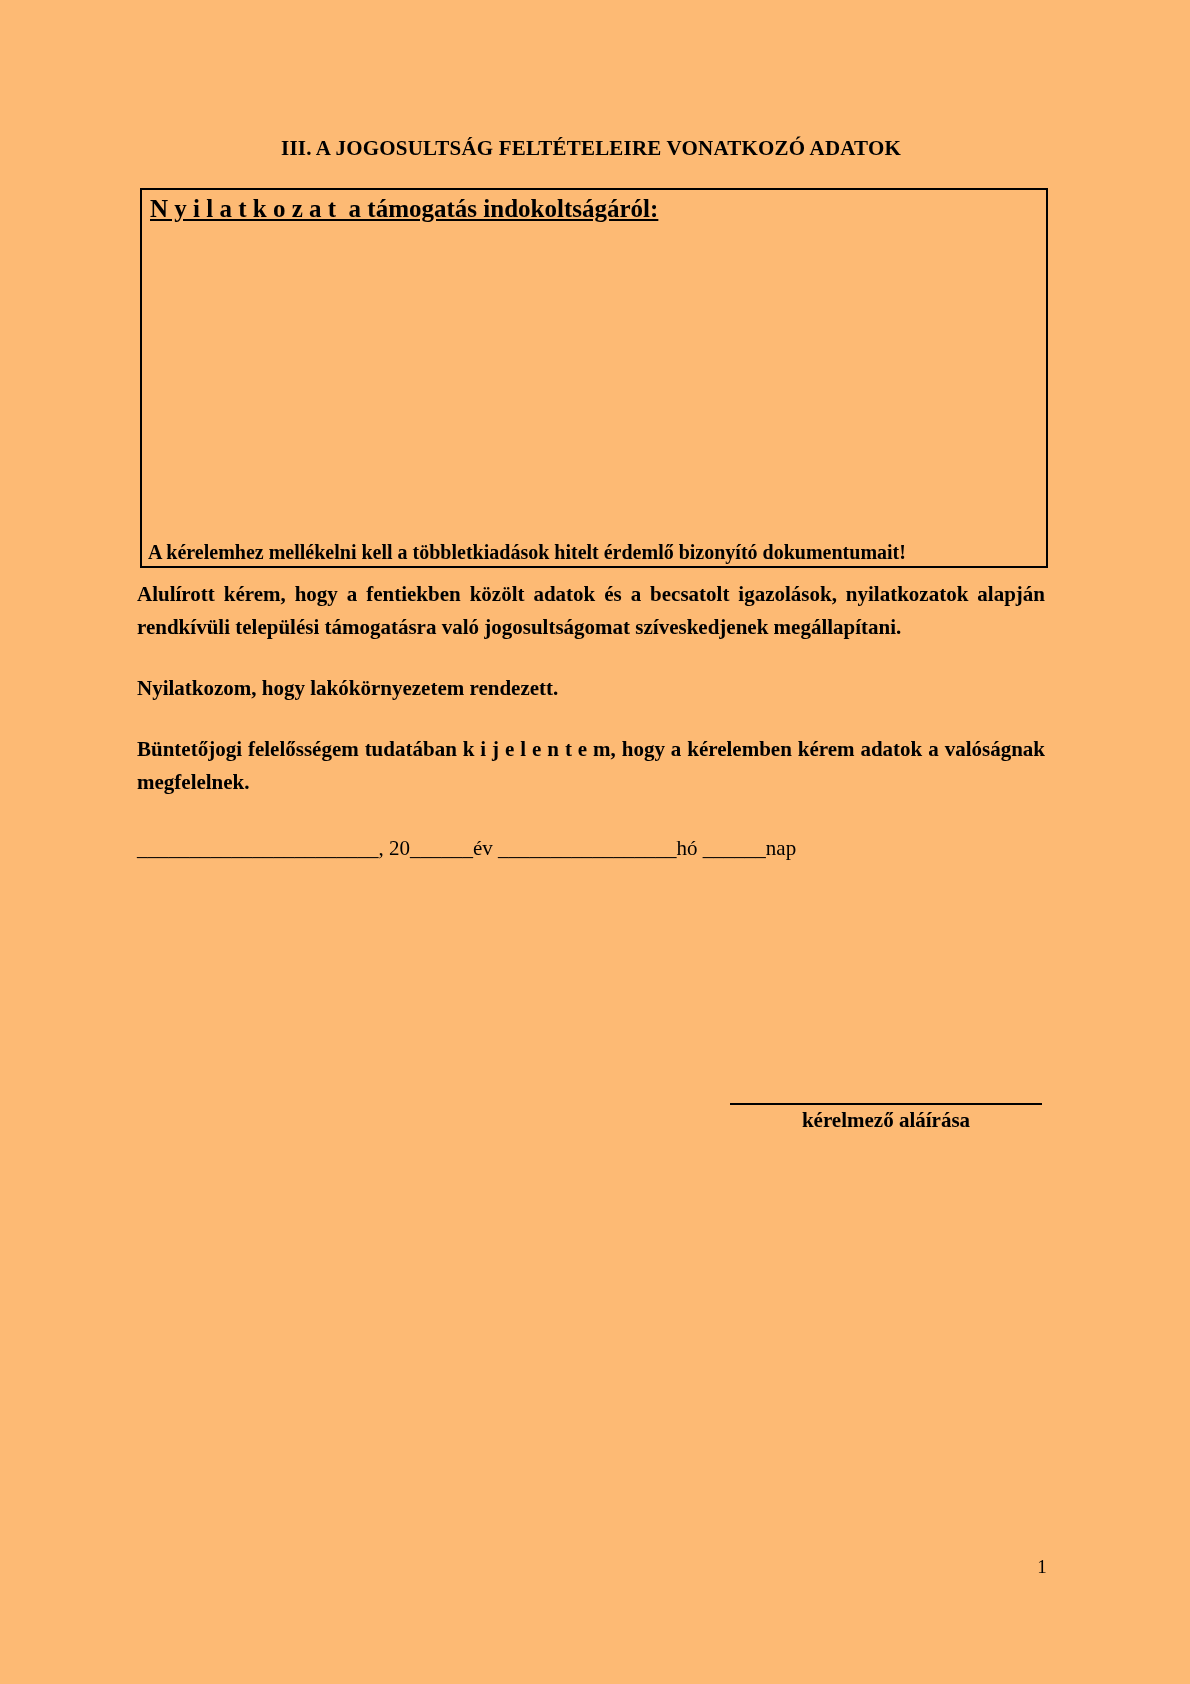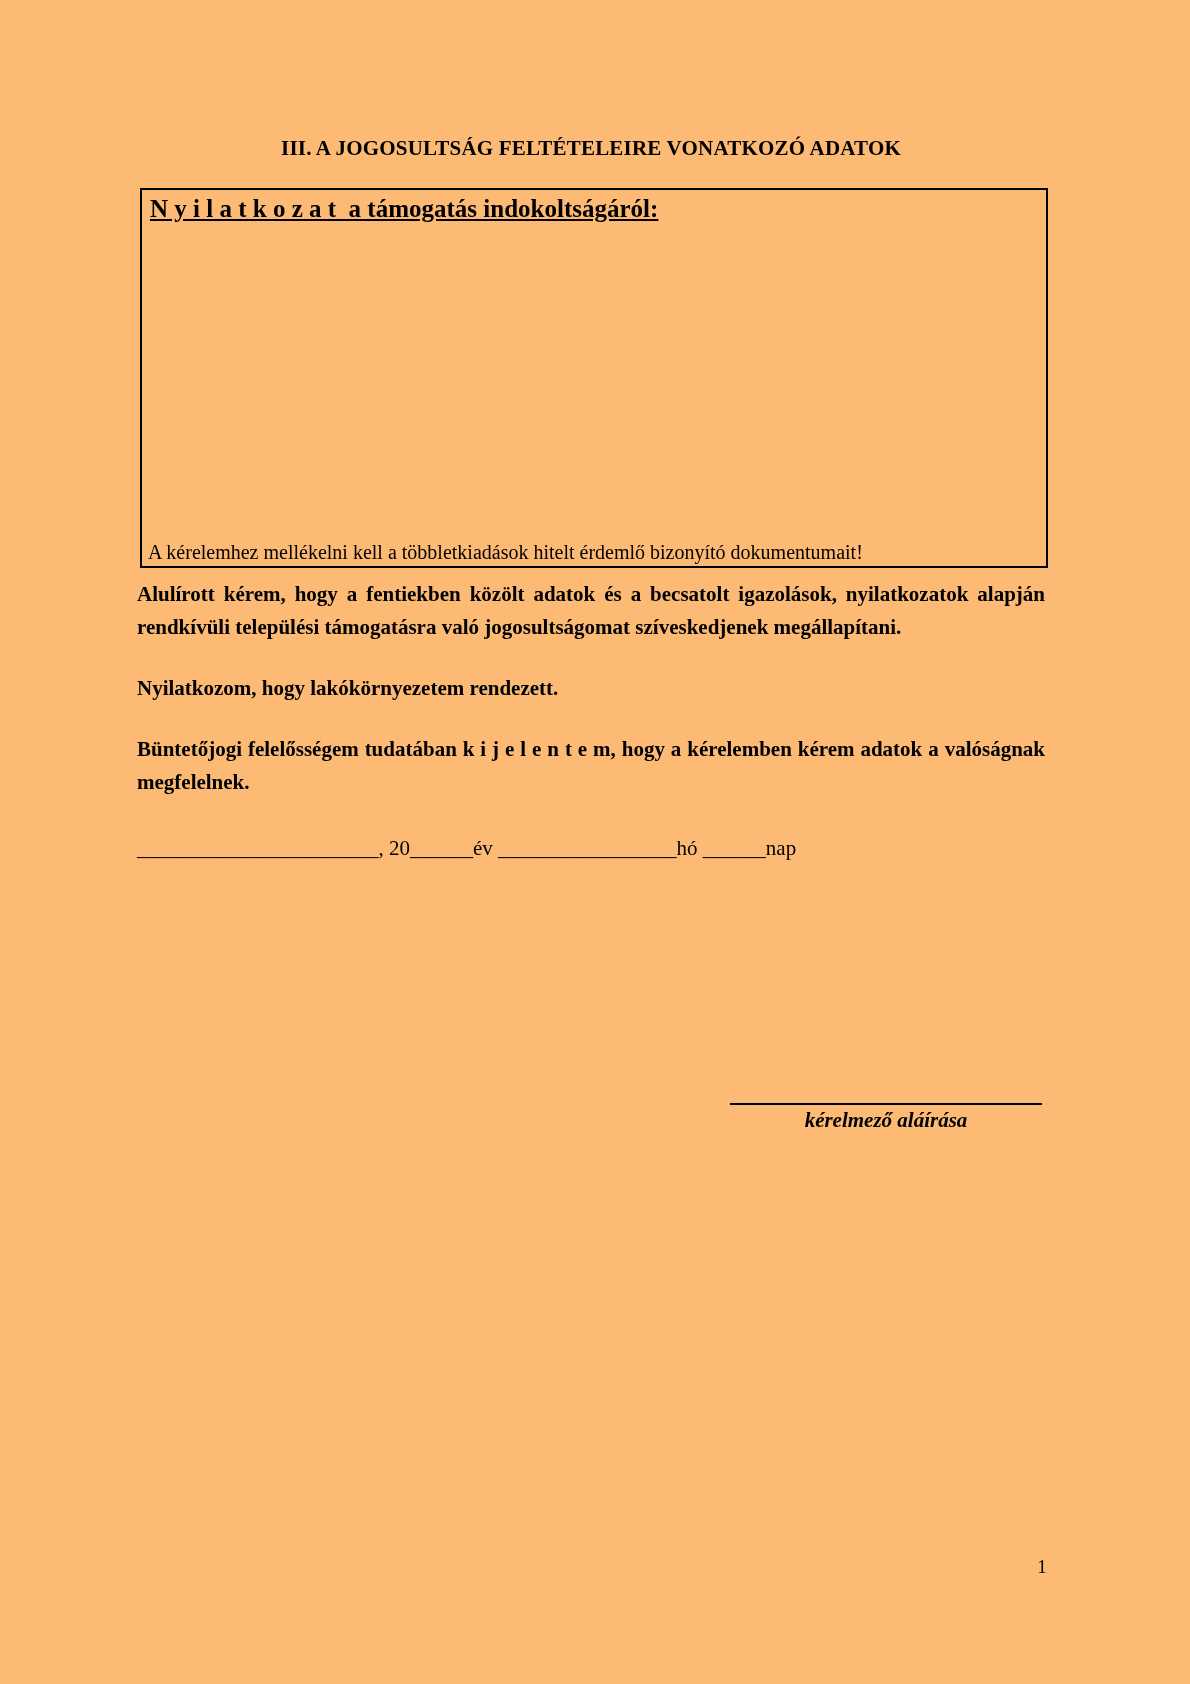--- a/index.html
+++ b/index.html
@@ -44,21 +44,21 @@
     font-weight: bold;
     text-decoration: underline;
     white-space: pre;
   }
   .statement-note {
     position: absolute;
     bottom: 2px;
     left: 6px;
     right: 6px;
     font-size: 20px;
-    font-weight: normal;
+    font-weight: bold;
     white-space: nowrap;
   }
   .body-text {
     position: absolute;
     top: 578px;
     left: 137px;
     width: 908px;
     font-size: 21px;
     font-weight: bold;
     line-height: 33px;
@@ -82,21 +82,20 @@
     text-align: center;
   }
   .signature-rule {
     height: 23px;
     border-bottom: 2px solid #000000;
   }
   .signature-label {
     margin-top: 3px;
     font-size: 21px;
     font-weight: bold;
-    font-style: italic;
   }
   .page-number {
     position: absolute;
     top: 1556px;
     left: 1016px;
     width: 52px;
     text-align: center;
     font-size: 19px;
     font-weight: normal;
   }

